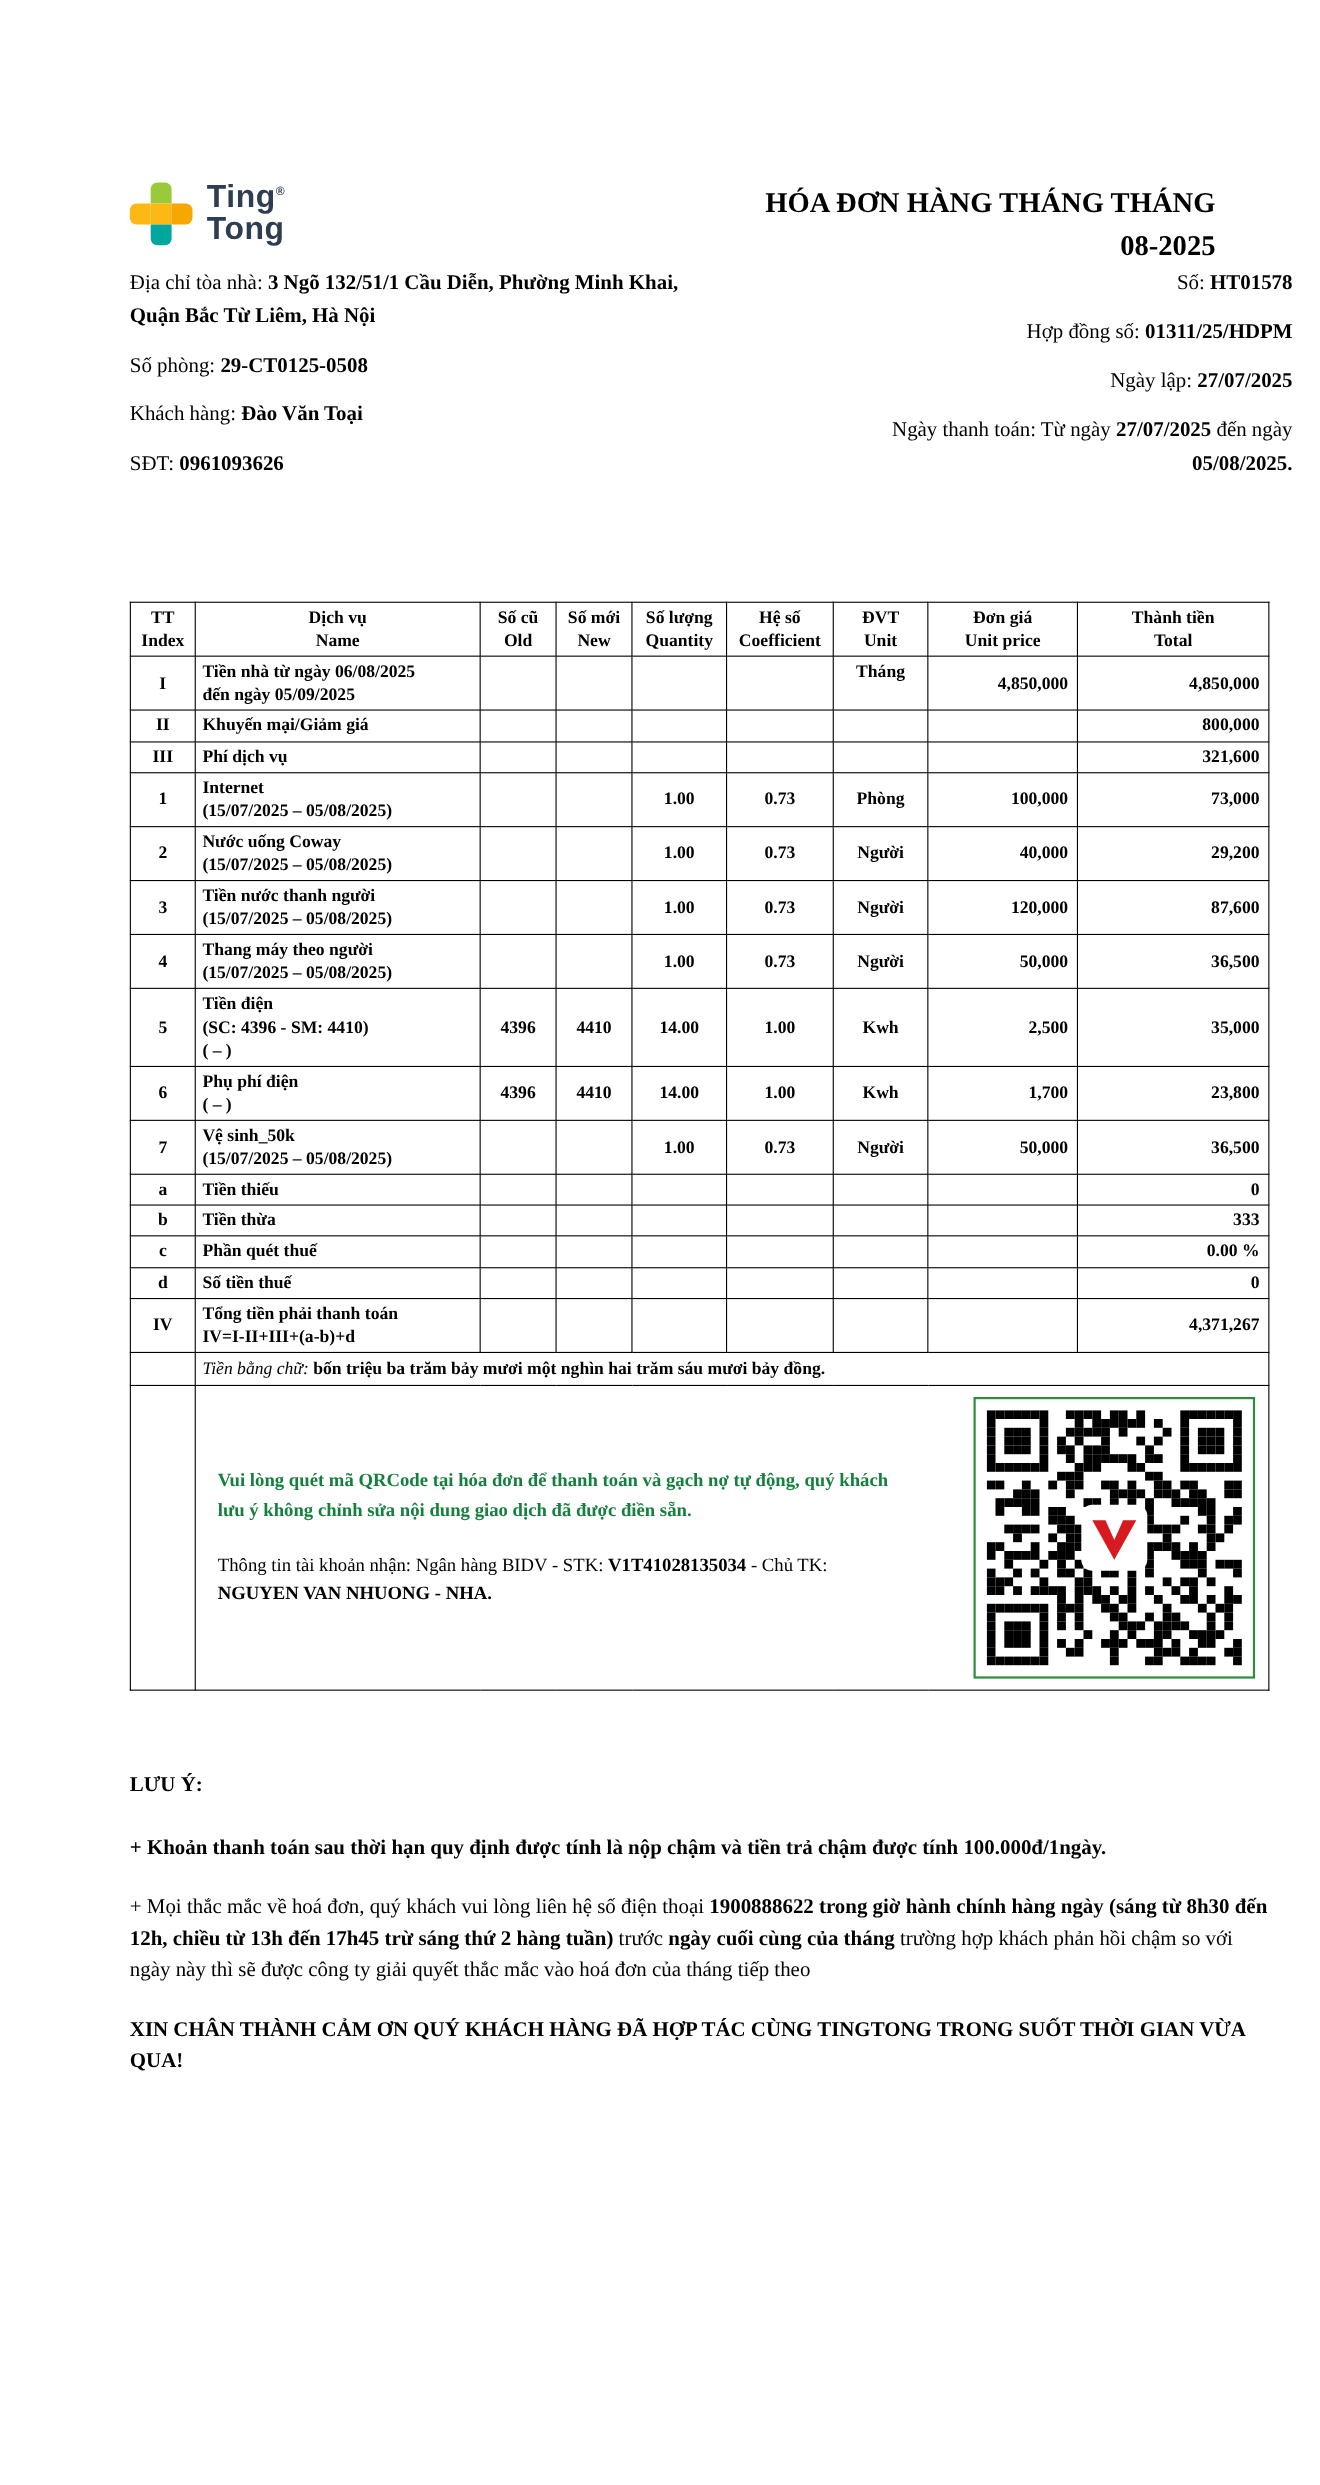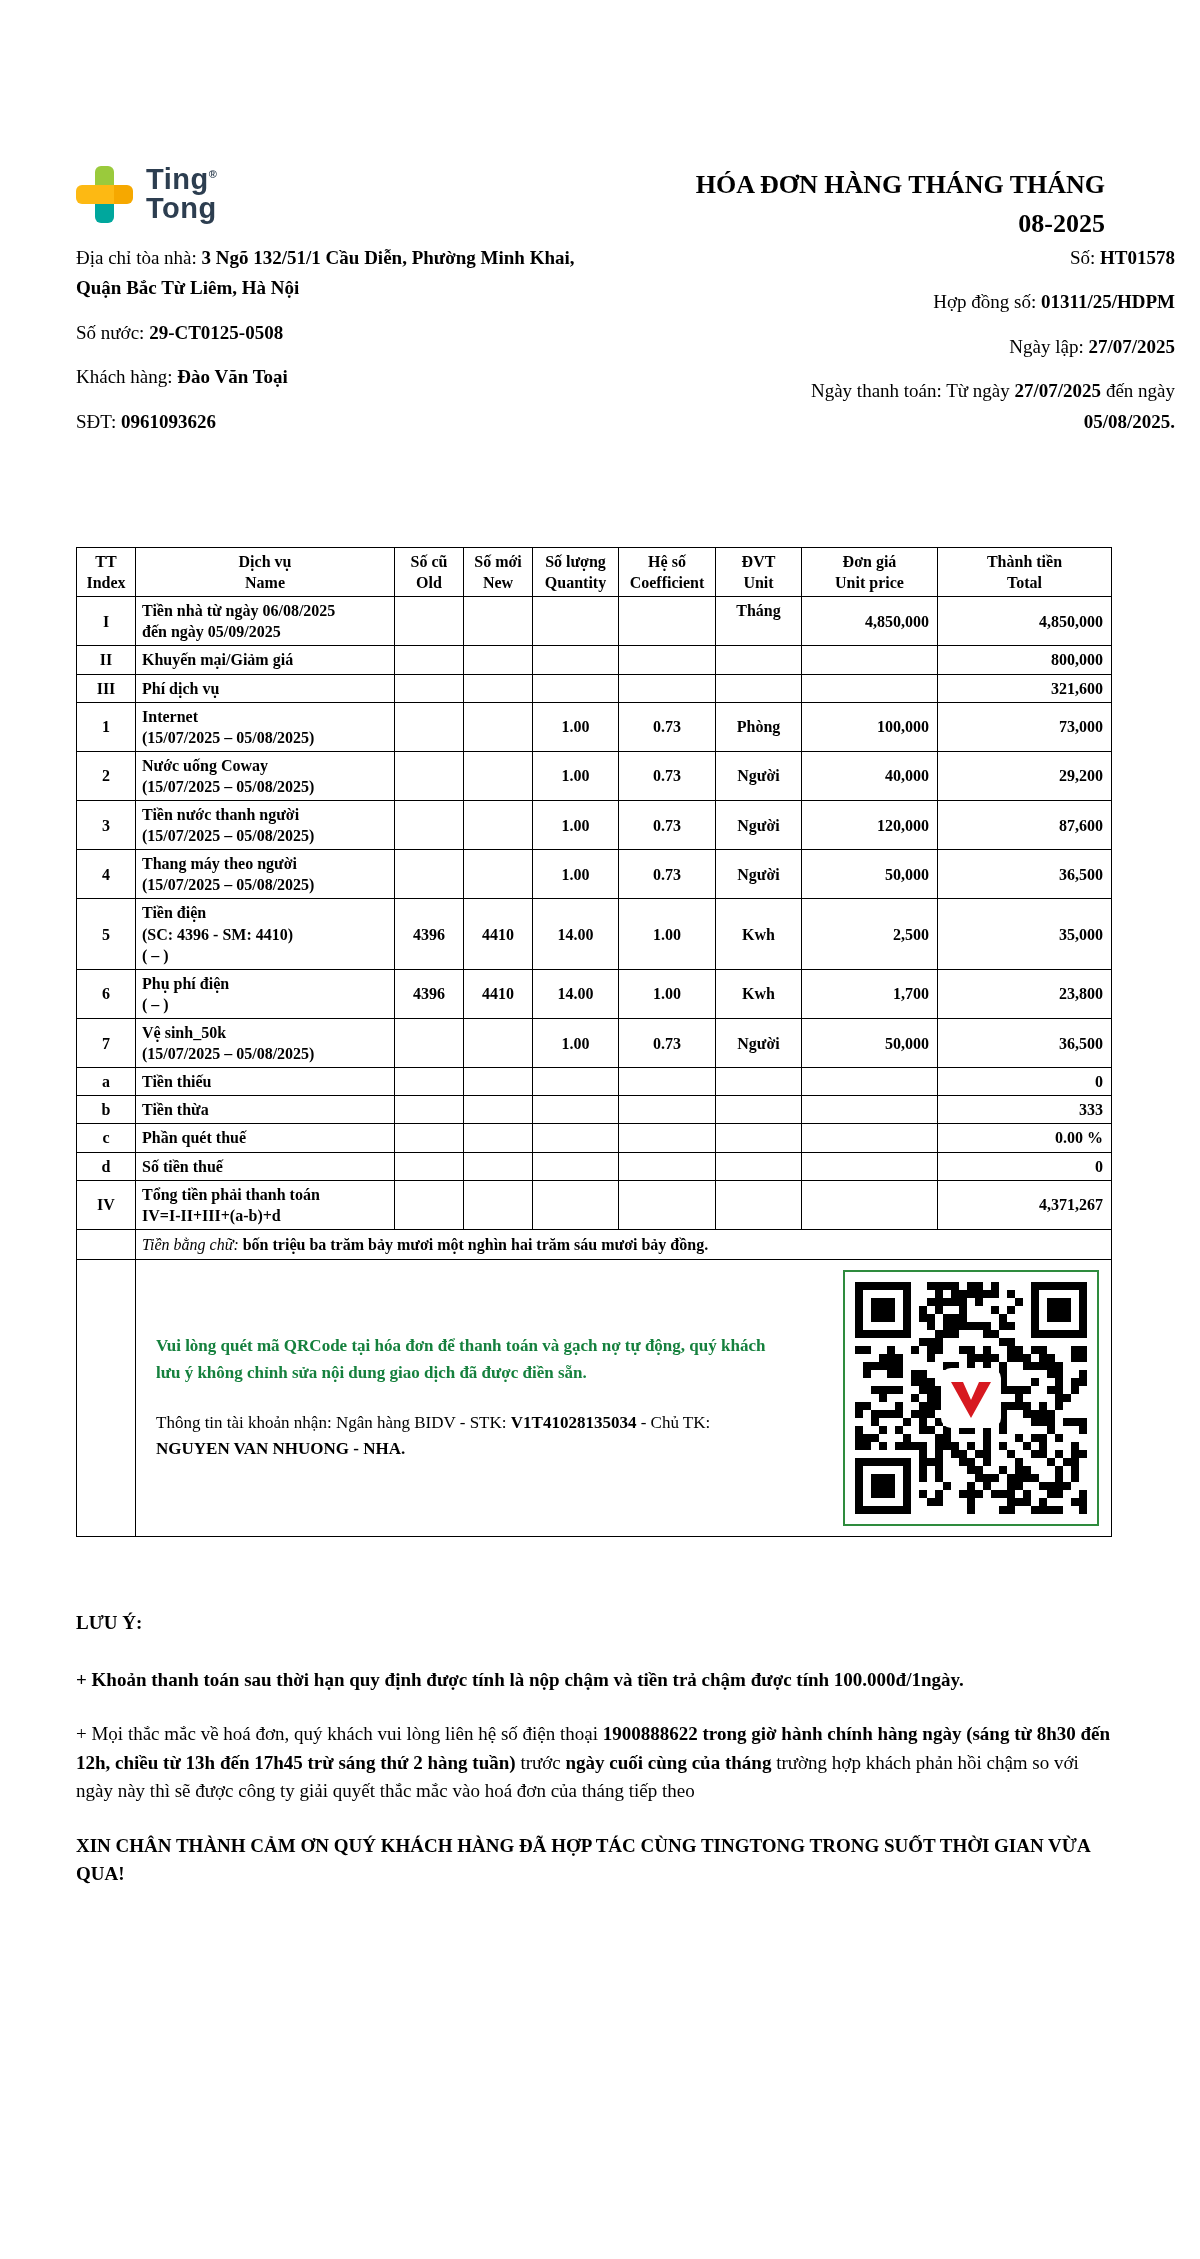--- a/index.html
+++ b/index.html
@@ -1,19 +1,19 @@
 <!DOCTYPE html>
 <html lang="vi"><head>
 <meta charset="utf-8">
 <style>
   * { margin:0; padding:0; box-sizing:border-box; }
   html,body { background:#ffffff; }
   body { font-family:"Liberation Serif","DejaVu Serif",serif; color:#000; }
   .page { width:1200px; height:2259px; background:#fff; position:relative; overflow:hidden; }
-  .content { padding:165px 25px 0 76px; }
+  .content { padding:165px 25px 0 118px; }
 
   
   .top { display:flex; justify-content:space-between; align-items:flex-start; }
   .logo { display:flex; align-items:center; gap:13px; }
   .logo-mark { position:relative; width:57px; height:57px; flex:0 0 auto; }
   .lm { position:absolute; width:19px; height:19px; }
   .lm-top    { left:19px; top:0;    background:#9ACA3C; border-radius:6px 6px 0 0; }
   .lm-left   { left:0;    top:19px; background:#FDB913; border-radius:6px 0 0 6px; }
   .lm-center { left:19px; top:19px; background:#FDB913; }
   .lm-right  { left:38px; top:19px; background:#F6A800; border-radius:0 6px 6px 0; }
@@ -75,21 +75,21 @@
           <div><span>Ting</span><span class="reg">®</span></div>
           <div>Tong</div>
         </div>
       </div>
       <h1 class="title">HÓA ĐƠN HÀNG THÁNG THÁNG 08-2025</h1>
     </div>
 
     <div class="info">
       <div class="info-left">
         <p><span>Địa chỉ tòa nhà: </span><b>3 Ngõ 132/51/1 Cầu Diễn, Phường Minh Khai, Quận Bắc Từ Liêm, Hà Nội</b></p>
-        <p><span>Số nước: </span><b>29-CT0125-0508</b></p>
+        <p><span>Số phòng: </span><b>29-CT0125-0508</b></p>
         <p><span>Khách hàng: </span><b>Đào Văn Toại</b></p>
         <p><span>SĐT: </span><b>0961093626</b></p>
       </div>
       <div class="info-right">
         <p><span>Số: </span><b>HT01578</b></p>
         <p><span>Hợp đồng số: </span><b>01311/25/HDPM</b></p>
         <p><span>Ngày lập: </span><b>27/07/2025</b></p>
         <p><span>Ngày thanh toán: Từ ngày </span><b>27/07/2025</b><span> đến ngày </span><b>05/08/2025.</b></p>
       </div>
     </div>

